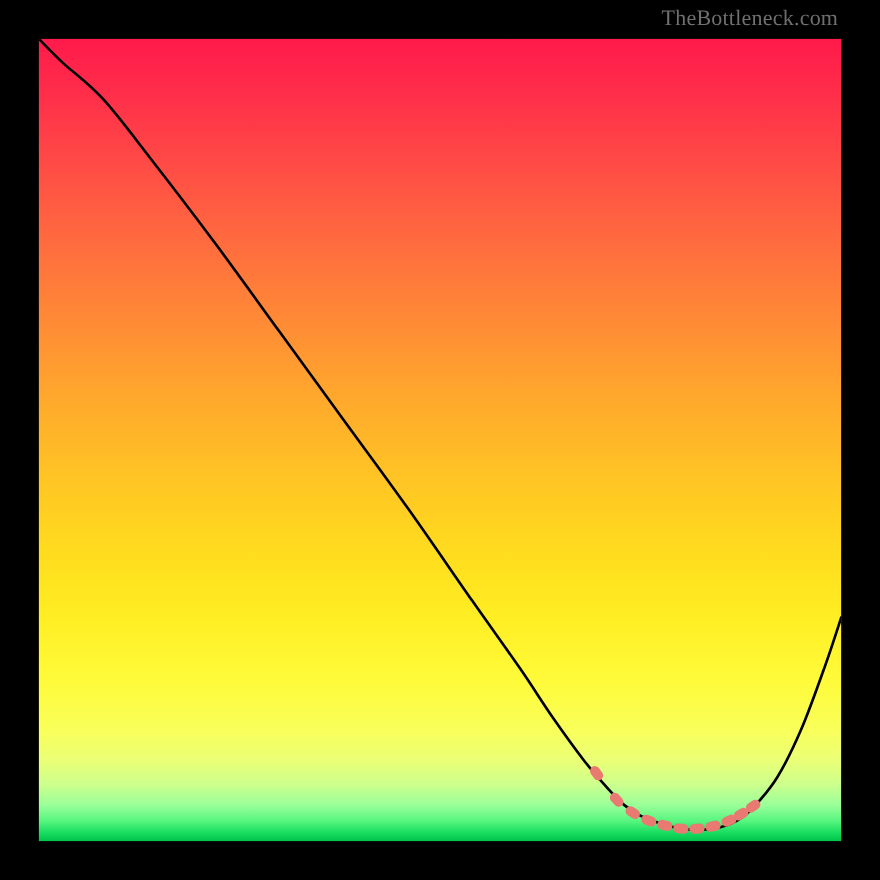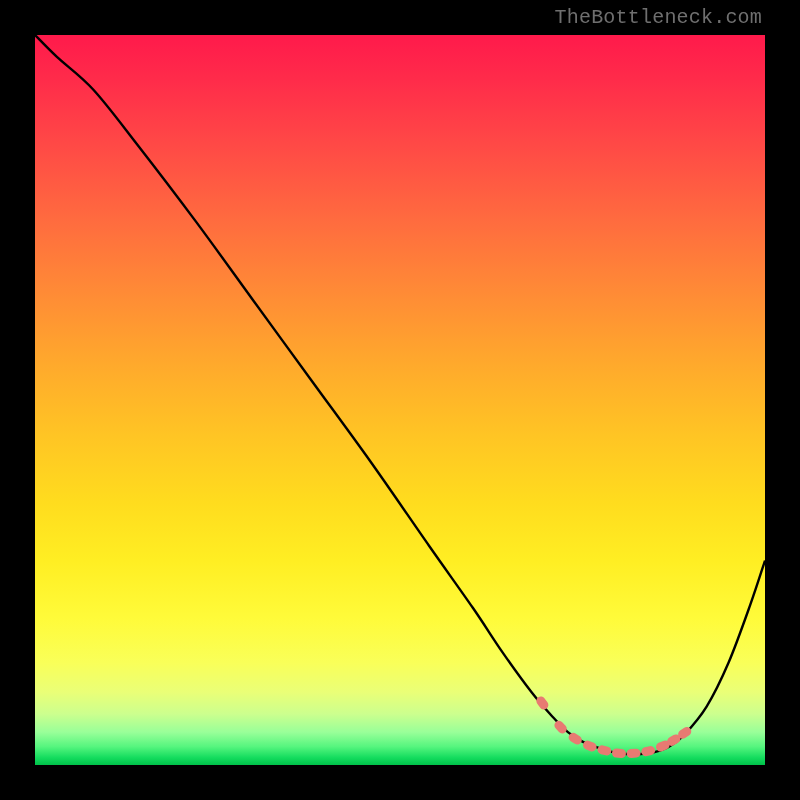--- a/index.html
+++ b/index.html
@@ -29,21 +29,21 @@
     inset: 0;
   }
   .curve-svg {
     position: absolute;
     inset: 0;
   }
   .watermark {
     position: absolute;
     top: 6px;
     right: 38px;
-    font-family: Liberation Mono, monospace;
+    font-family: Liberation Serif, serif;
     font-size: 20px;
     font-weight: 500;
     color: #6f6f6f;
     letter-spacing: 0.2px;
   }
 </style>
 </head>
 <body>
 <div class="frame">
 

